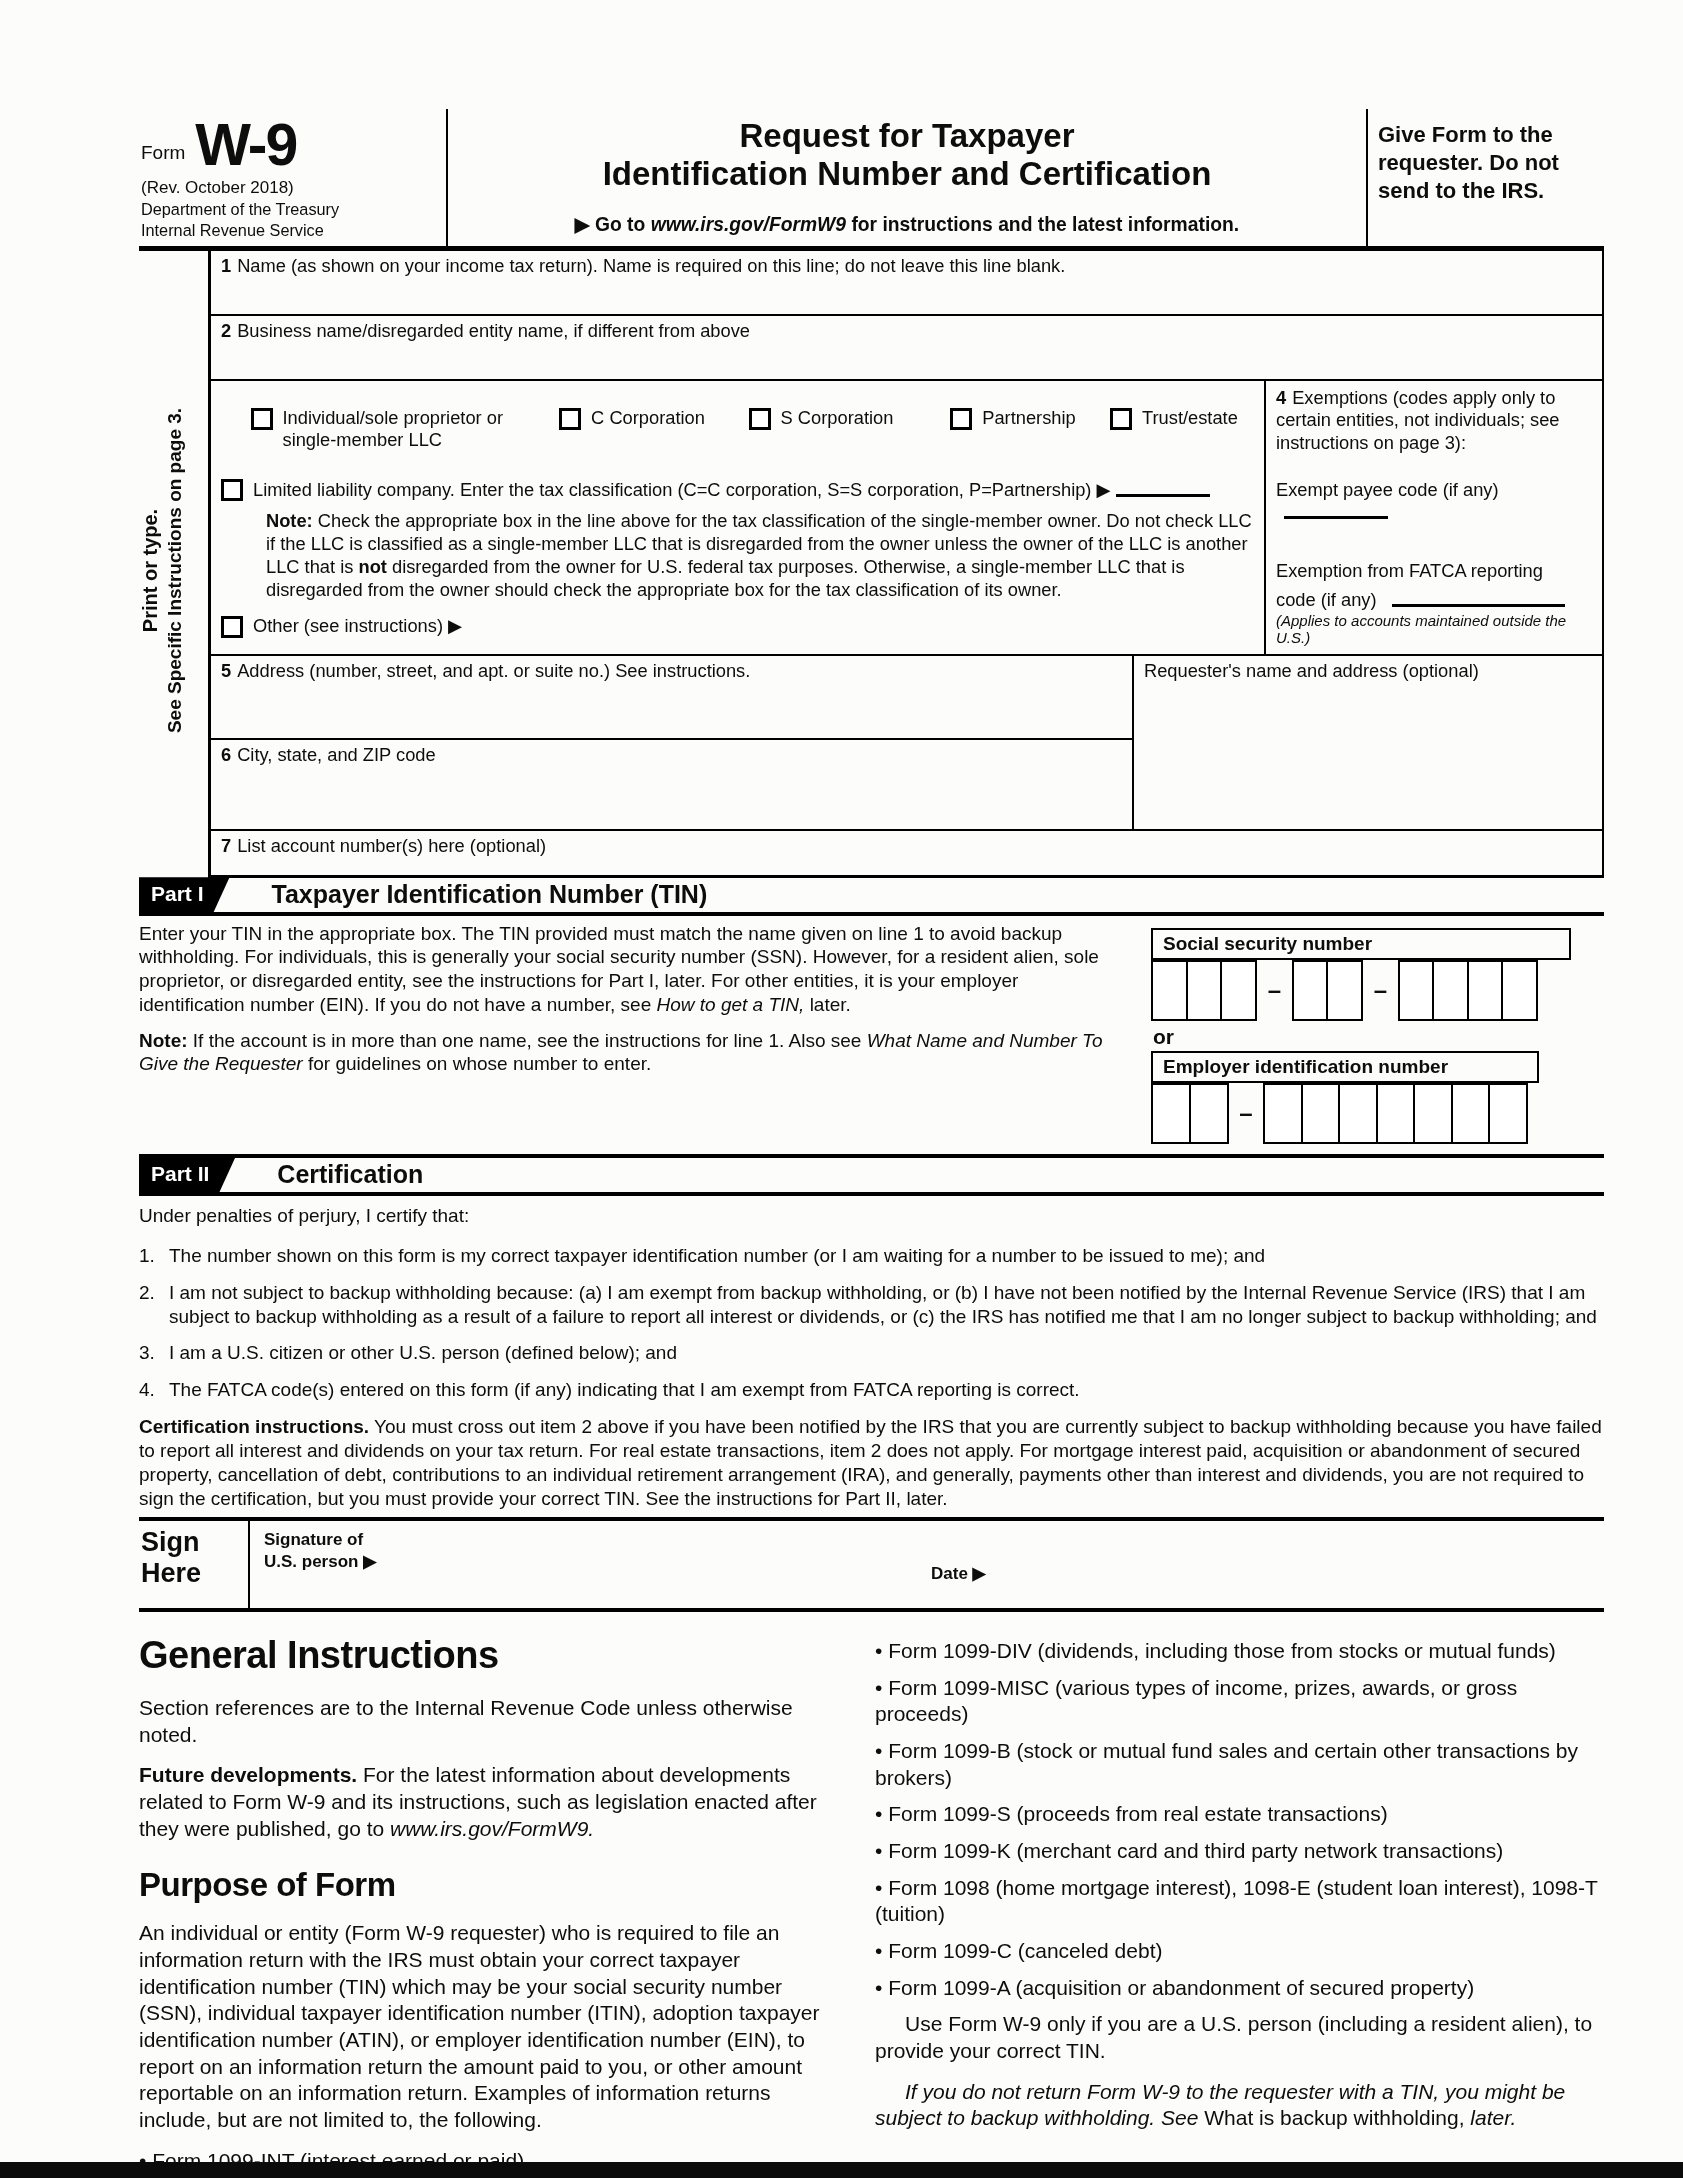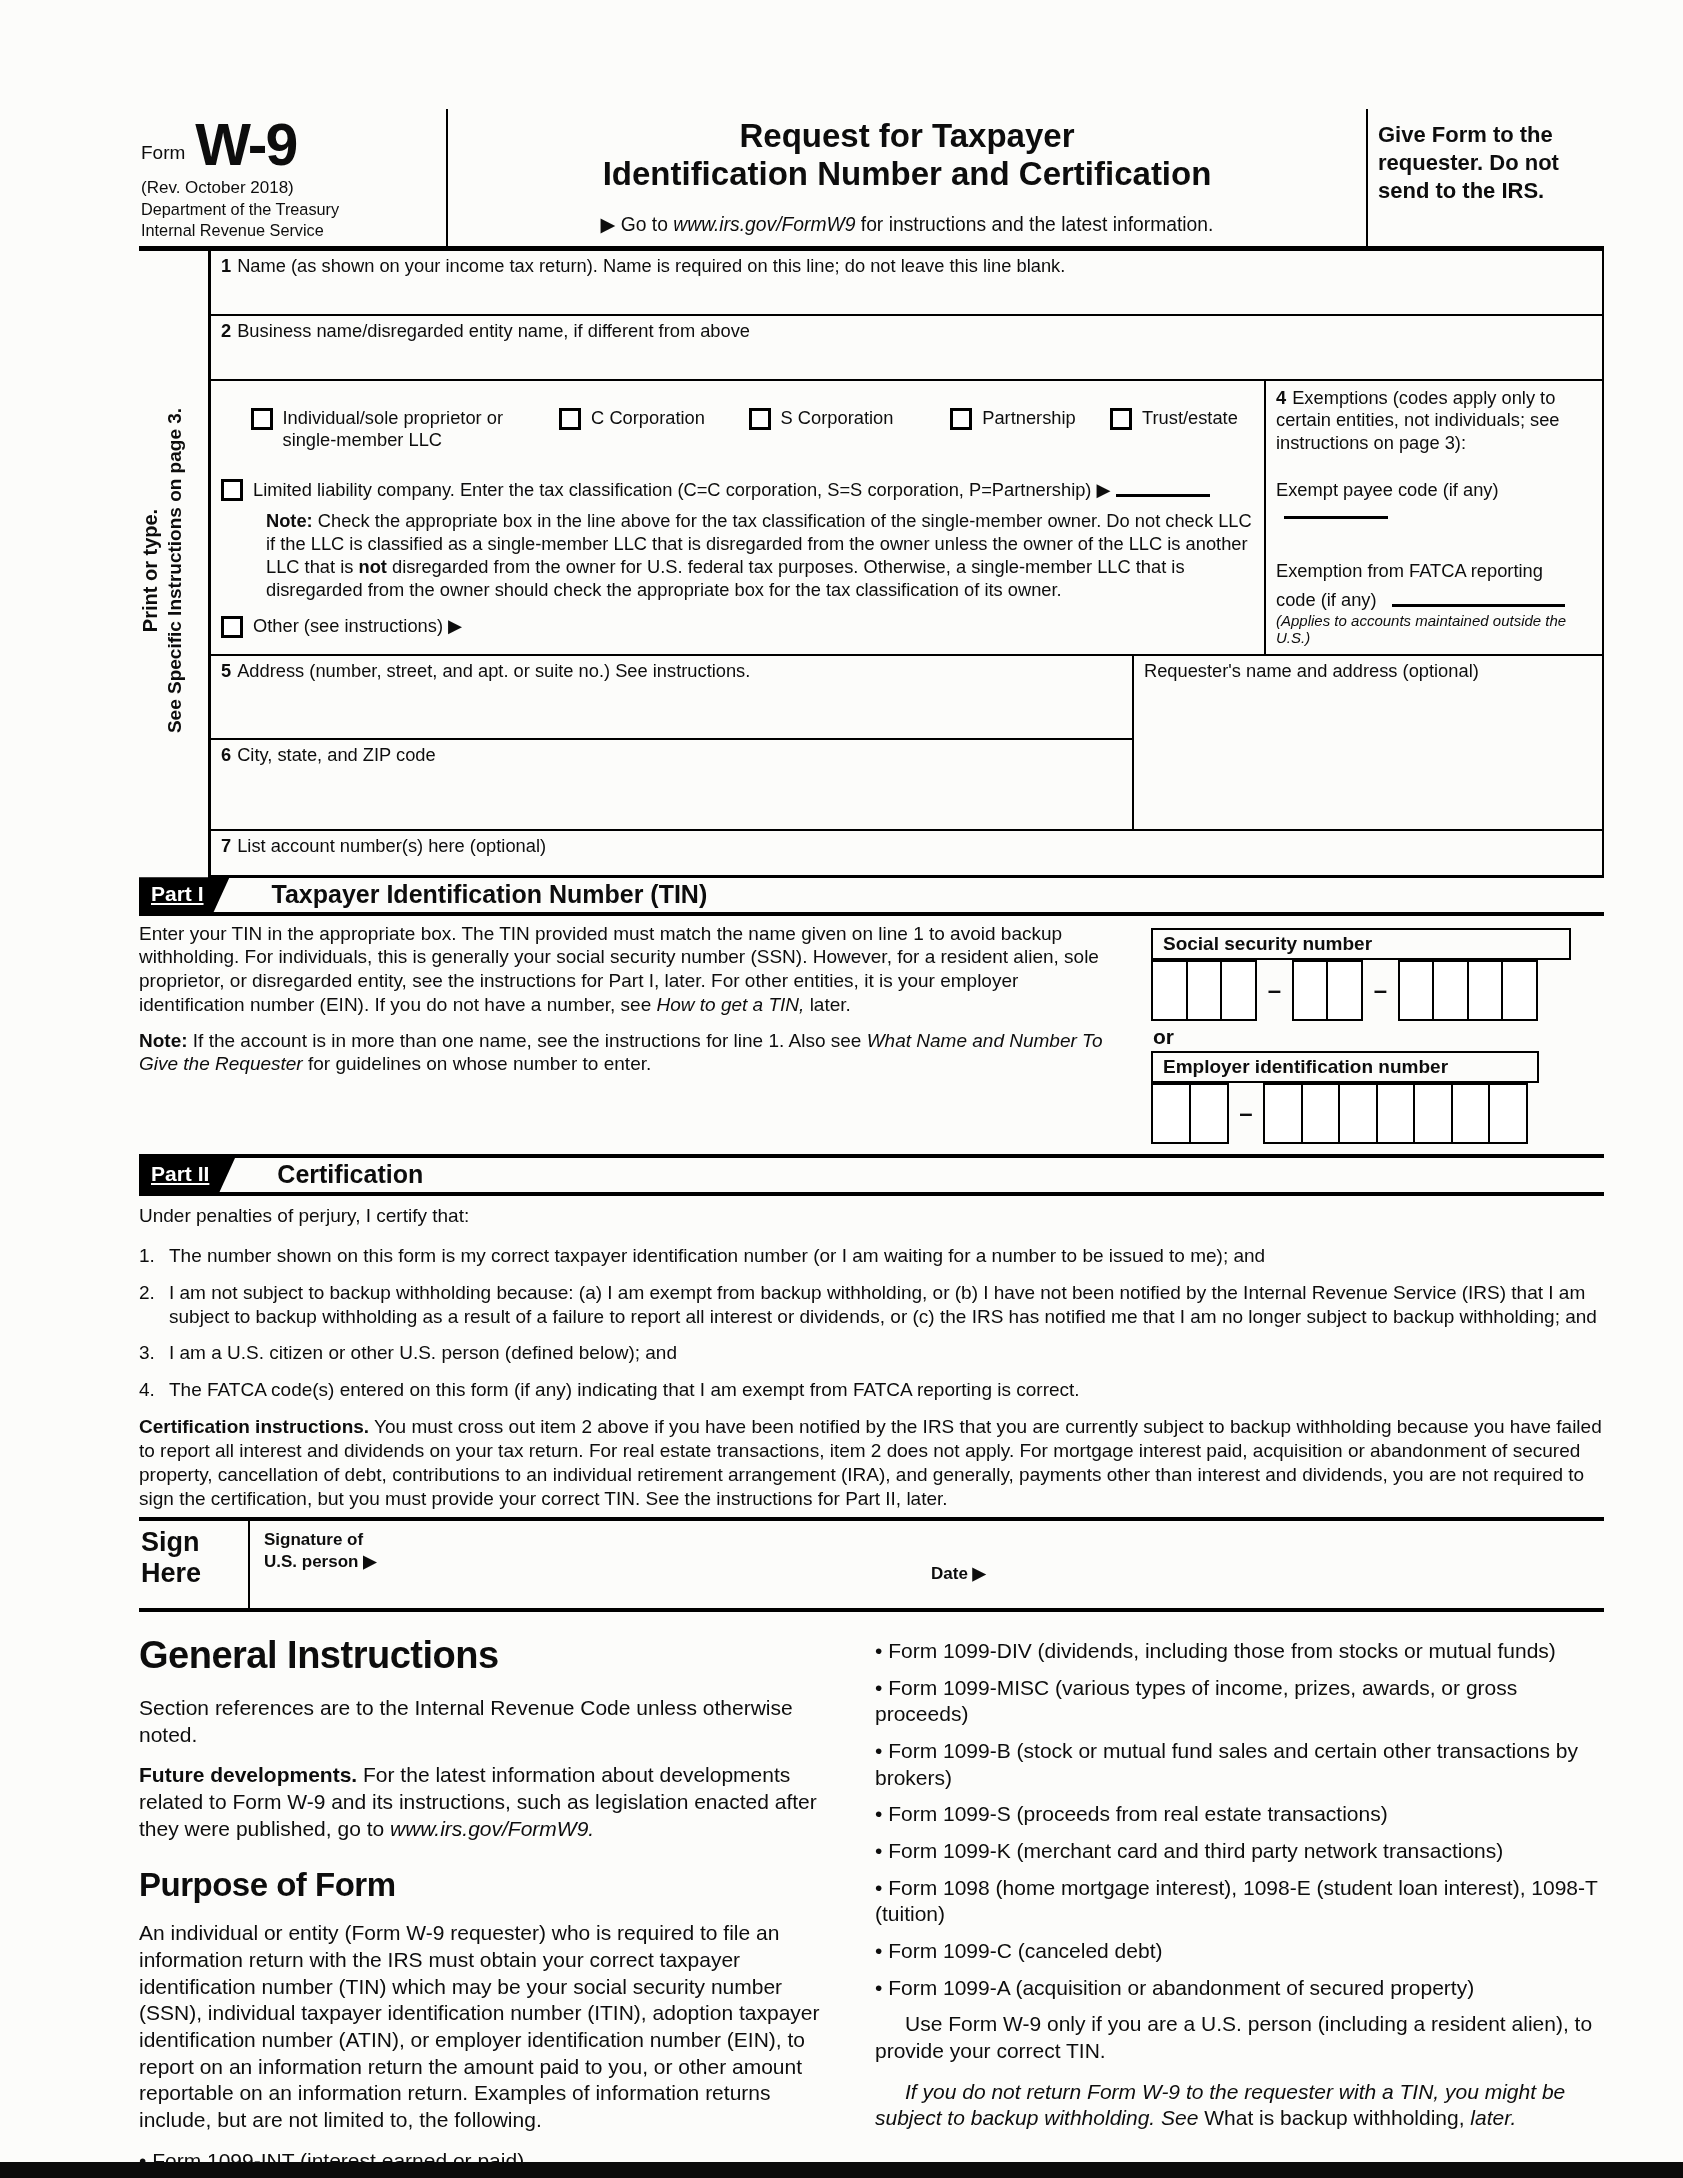--- a/index.html
+++ b/index.html
@@ -14,21 +14,21 @@
   
   .hdr { display:flex; border-bottom:5px solid #000; min-height:133px; }
   .hdr-left { width:309px; border-right:2.5px solid #000; padding:10px 8px 6px 2px; }
   .hdr-form-row { display:flex; align-items:flex-end; gap:10px; }
   .hdr-form-word { font-size:19px; padding-bottom:8px; }
   .hdr-w9 { font-size:59px; font-weight:bold; letter-spacing:-2px; line-height:0.9; }
   .hdr-rev { font-size:17px; margin-top:6px; }
   .hdr-dept { font-size:16.3px; margin-top:2px; line-height:1.15; }
   .hdr-center { flex:1; text-align:center; padding:8px 10px 6px 10px; display:flex; flex-direction:column; justify-content:space-between; }
   .hdr-title { font-weight:bold; font-size:33px; line-height:1.15; }
-  .hdr-goto { font-weight:normal; font-size:19.3px; padding-bottom:4px; }
+  .hdr-goto { font-weight:bold; font-size:19.3px; padding-bottom:4px; }
   .hdr-right { width:238px; border-left:2.5px solid #000; padding:12px 10px; font-weight:bold; font-size:22px; line-height:1.28; }
 
   
   .rows { display:flex; }
   .vstrip { width:69px; position:relative; }
   .vstrip-inner {
     position:absolute; top:285px; left:-210px; width:489px; height:69px;
     transform:rotate(-90deg); transform-origin:center;
     text-align:center; font-weight:bold;
   }
@@ -61,21 +61,21 @@
   .row56left { width:923px; border-right:2.5px solid #000; }
   .row5 { height:84px; padding:4px 10px; border-bottom:2.5px solid #000; }
   .row6 { height:89px; padding:4px 10px; }
   .requester { flex:1; padding:4px 10px; }
   .row7 { height:44px; padding:4px 10px; }
 
   
   .partbar { display:flex; align-items:center; border-bottom:4px solid #000; height:38px; }
   .chip {
     background:#000; color:#fff; font-weight:bold; font-size:21px;
-    padding:5px 26px 6px 12px; clip-path:polygon(0 0,100% 0,calc(100% - 16px) 100%,0 100%);text-decoration:underline;
+    padding:5px 26px 6px 12px; clip-path:polygon(0 0,100% 0,calc(100% - 16px) 100%,0 100%);
   }
   .parttitle { font-weight:bold; font-size:25px; margin-left:42px; }
 
   .p1body { display:flex; padding:6px 0 10px 0; border-bottom:4px solid #000; min-height:204px; }
   .p1text { width:990px; font-size:19px; line-height:1.25; padding-right:14px; }
   .p1text p { margin-bottom:12px; }
   .p1tin { width:475px; padding-left:22px; padding-top:6px; }
   .tinlblbox { border:2.5px solid #000; font-weight:bold; font-size:19px; padding:3px 10px; }
   .ssnlbl { width:420px; } .einlbl { width:388px; }
   .cellrow { display:flex; align-items:center; margin-top:0px; }

